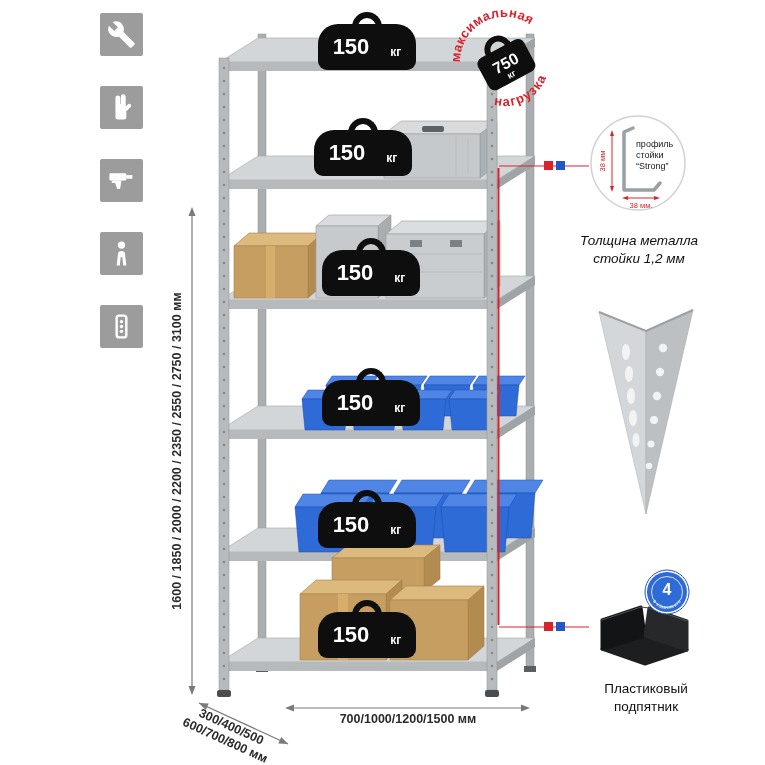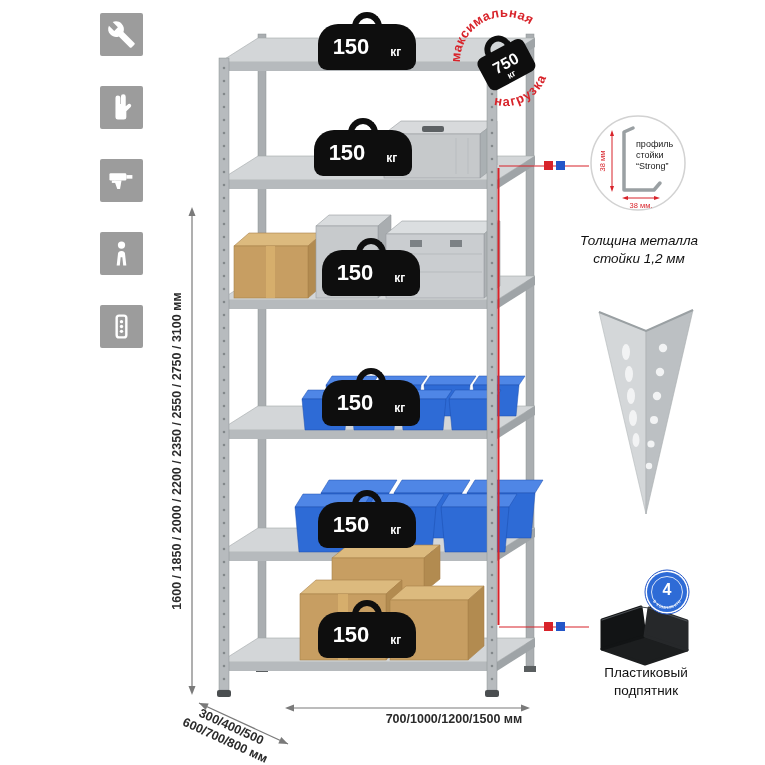--- a/index.html
+++ b/index.html
@@ -11,27 +11,27 @@
   .iconbox svg{width:29px;height:29px;fill:#ffffff;}
   .badge{position:absolute;width:98px;height:46px;background:#0e0e0e;border-radius:20px 20px 9px 9px;
          display:flex;align-items:center;justify-content:center;gap:21px;z-index:3;}
   .badge .handle{position:absolute;top:-12px;left:50%;transform:translateX(-50%);
                  width:30px;height:17px;box-sizing:border-box;border:6px solid #0e0e0e;border-bottom:none;
                  border-radius:15px 15px 0 0;}
   .badge .val{color:#fff;font-weight:bold;font-size:22px;line-height:1;}
   .badge .unit{color:#fff;font-weight:bold;font-size:12px;line-height:1;margin-top:9px;}
   .dim{position:absolute;font-weight:bold;font-size:12.5px;color:#2a2a2a;white-space:nowrap;z-index:2;}
   .dim-height{left:177px;top:451px;transform:translate(-50%,-50%) rotate(-90deg);}
-  .dim-width{left:408px;top:719px;transform:translate(-50%,-50%);margin-left:46px;}
+  .dim-width{left:408px;top:719px;transform:translate(-50%,-50%);}
   .dim-depth{left:228px;top:734px;transform:translate(-50%,-50%) rotate(24.5deg);text-align:center;line-height:1.2;}
   .caption{position:absolute;text-align:center;font-size:13.5px;color:#101010;line-height:1.35;z-index:2;
            transform:translateX(-50%);}
   .caption span{display:block;}
   .caption-profile{left:639px;top:232px;width:180px;font-style:italic;}
-  .caption-foot{left:646px;top:664px;width:180px;}
+  .caption-foot{left:646px;top:680px;width:180px;}
 </style>
 </head>
 <body>
 
 <div class="canvas">
 
   <svg class="scene" width="765" height="765" viewBox="0 0 765 765">
     <defs>
       <g id="binS">
         <polygon points="3,9 49,9 55,0 9,0" fill="#4f86e6" stroke="#1c4faf" stroke-width="0.5"></polygon>

